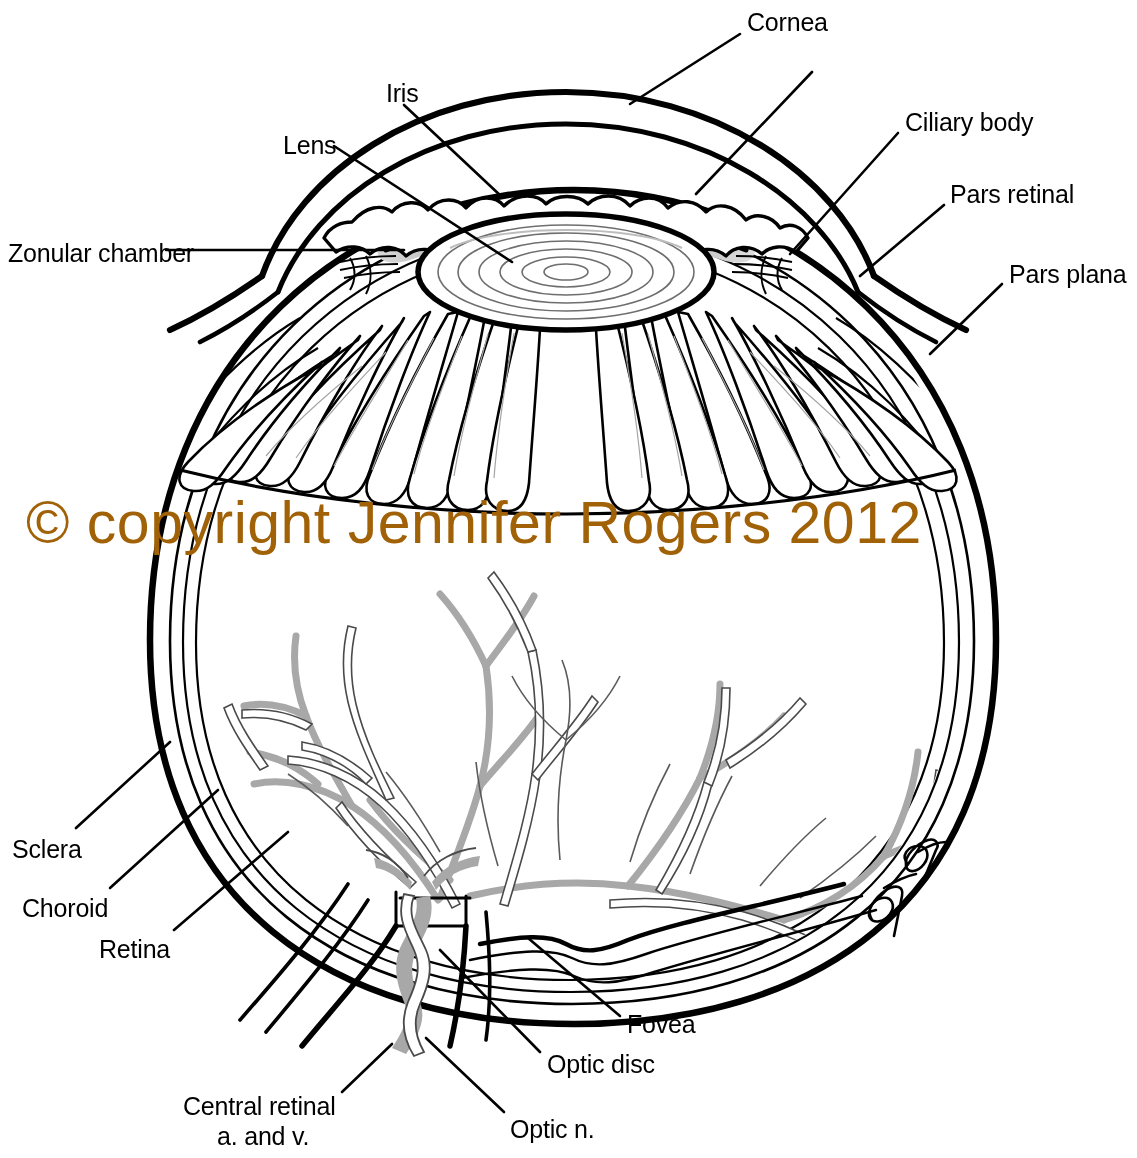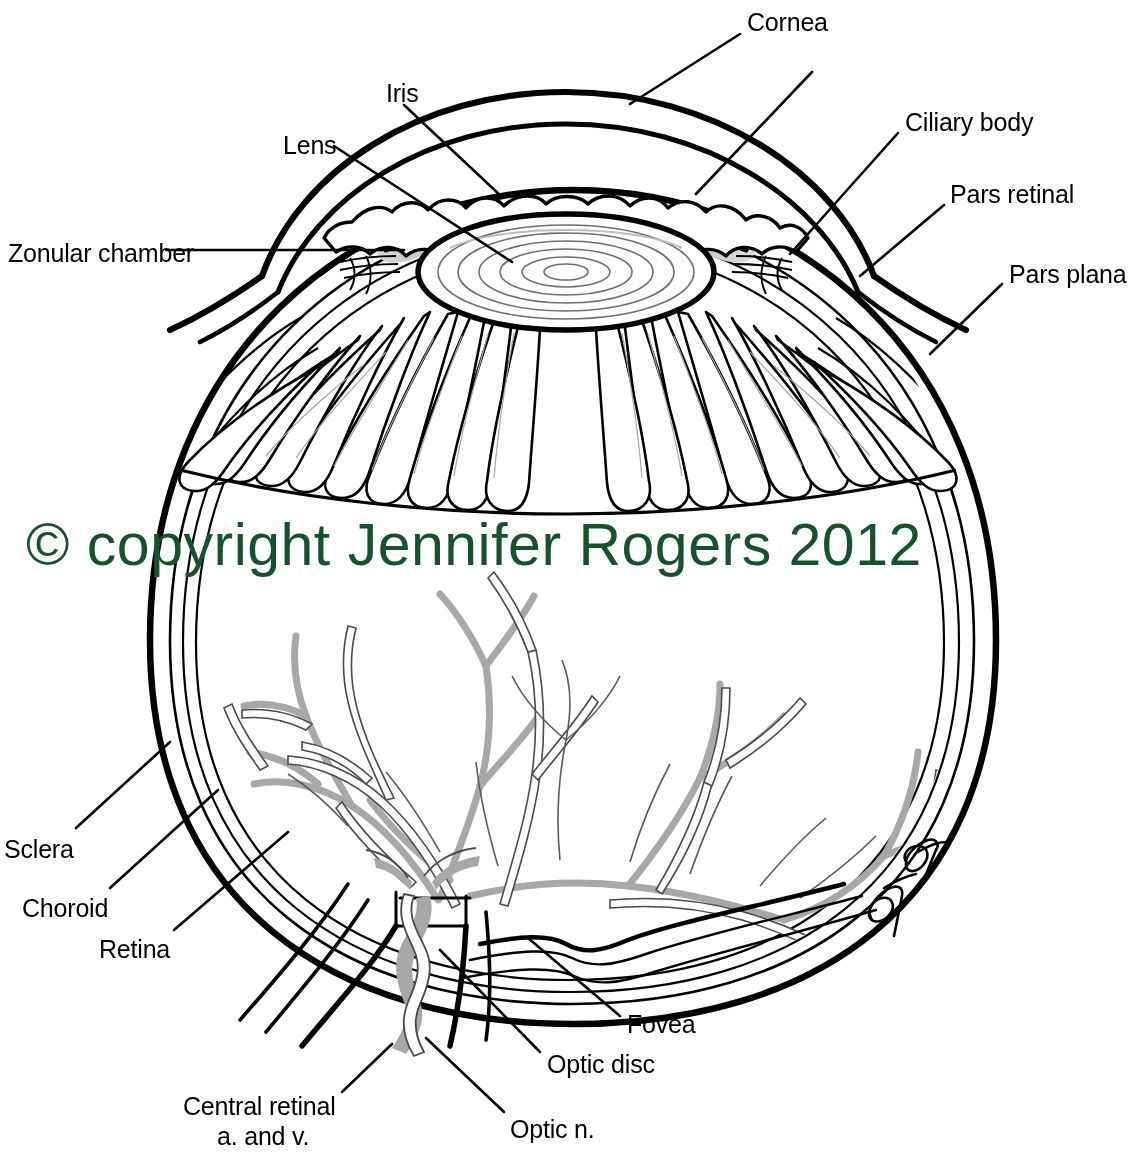--- a/index.html
+++ b/index.html
@@ -31,26 +31,25 @@
     white-space: pre;
     line-height: 1.12;
     letter-spacing: -0.2px;
   }
   .wm {
     position: absolute;
     left: 26px;
     top: 489px;
     font-family: "Liberation Sans", sans-serif;
     font-size: 59px;
-    color: #14532d;
+    color: #a16207;
     white-space: pre;
     letter-spacing: 0.5px;
     pointer-events: none;
     user-select: none;
-    margin-top: 22px;
   }
 </style>
 </head>
 <body>
 
 <div id="stage">
 
   <svg id="figure" viewBox="0 0 1137 1158" xmlns="http://www.w3.org/2000/svg">
     <defs>
       <linearGradient id="irisGradL" x1="0" y1="0" x2="1" y2="0">
@@ -400,21 +399,21 @@
 
   <div class="wm">© copyright Jennifer Rogers 2012</div>
 
   <div class="lbl" style="left:747px; top:8px;">Cornea</div>
   <div class="lbl" style="left:905px; top:108px;">Ciliary body</div>
   <div class="lbl" style="left:950px; top:180px;">Pars retinal</div>
   <div class="lbl" style="left:1009px; top:260px;">Pars plana</div>
   <div class="lbl" style="left:379px; top:79px;margin-left:7px;">Iris</div>
   <div class="lbl" style="left:283px; top:117px;margin-top:14px;">Lens</div>
   <div class="lbl" style="left:8px;   top:239px;">Zonular chamber</div>
-  <div class="lbl" style="left:4px;   top:835px;text-align:center;">Sclera</div>
+  <div class="lbl" style="left:12px;   top:835px;text-align:center;">Sclera</div>
   <div class="lbl" style="left:22px;  top:894px;">Choroid</div>
   <div class="lbl" style="left:99px;  top:935px;">Retina</div>
   <div class="lbl" style="left:627px; top:1010px;">Fovea</div>
   <div class="lbl" style="left:547px; top:1050px;">Optic disc</div>
   <div class="lbl" style="left:510px; top:1115px;">Optic n.</div>
   <div class="lbl" style="left:183px; top:1092px;">Central retinal</div>
   <div class="lbl" style="left:217px; top:1122px;">a. and v.</div>
 
 </div>
 

